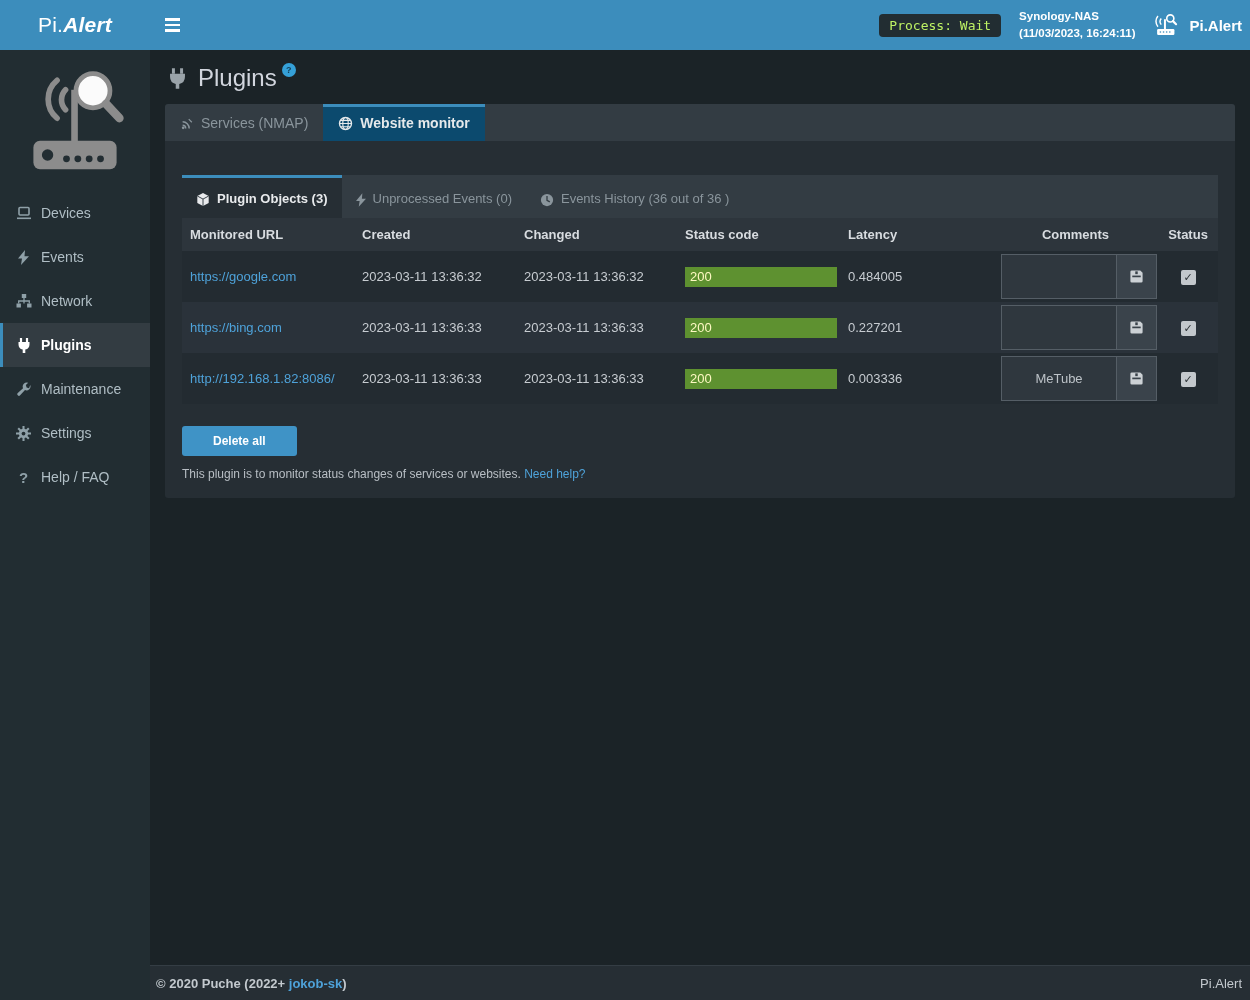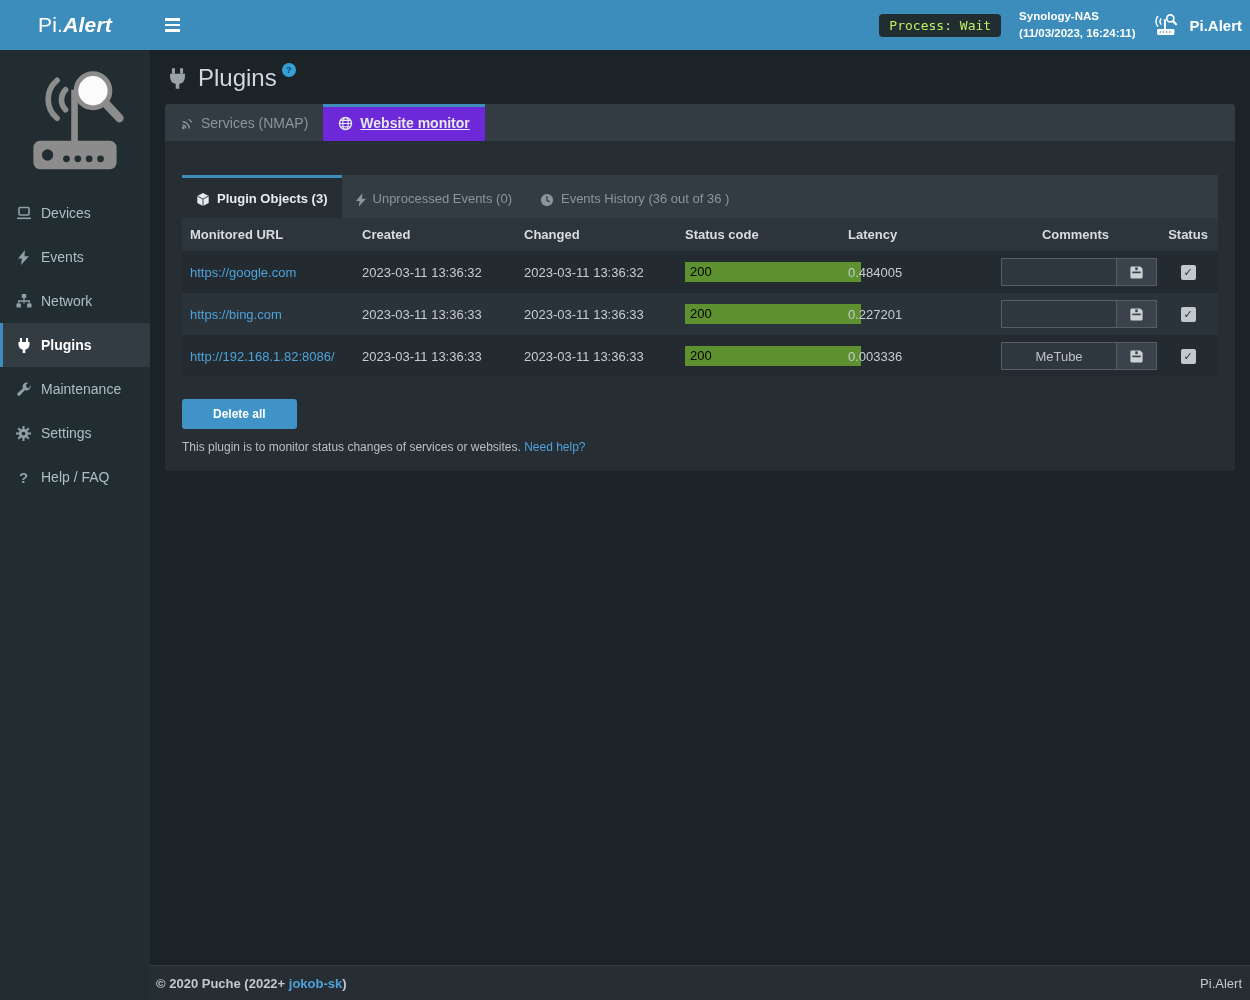--- a/index.html
+++ b/index.html
@@ -36,38 +36,38 @@
   .content { position:absolute; left:150px; top:50px; right:0; bottom:35px; background:#1b2327; padding:12px 15px 0; }
   .page-title { display:flex; align-items:flex-start; gap:11px; color:#d2d6de; margin:3px 0 13px 3px; }
   .page-title .t { font-size:24px; font-weight:400; line-height:1.1; }
   .page-title .ico { color:#9aa3a9; margin-top:3px; }
   .help-badge { width:14px; height:14px; border-radius:50%; background:#35a0d8; color:#123f5a;
     font-size:9px; font-weight:700; display:flex; align-items:center; justify-content:center; margin:-2px 0 0 -6px; cursor:pointer; }
   
   .outer-tabs { display:flex; background:#333c43; border-radius:3px 3px 0 0; }
   .otab { display:flex; align-items:center; gap:7px; padding:8px 15px 9px; font-size:14px; color:#8a959c;
     border-top:3px solid transparent; cursor:pointer; line-height:17px; }
-  .otab.active { background:#6d28d9; border-top-color:#3c8dbc; color:#e6e9eb; font-weight:700;text-decoration:underline; }
+  .otab.active { background:#0c4a6e; border-top-color:#3c8dbc; color:#e6e9eb; font-weight:700; }
   .otab .ico { display:flex; }
   .box { background:#262e34; padding:34px 17px 17px; border-radius:0 0 3px 3px; }
   .inner-tabs { display:flex; background:#333c43; }
   .itab { display:flex; align-items:flex-end; gap:7px; padding:12px 14px 11px; font-size:13px; color:#8a959c;
     border-top:3px solid transparent; cursor:pointer; line-height:17px; }
   .itab.active { background:#262e34; border-top-color:#3c8dbc; color:#e8eaec; font-weight:700; }
   
   table { width:1036px; border-collapse:collapse; font-size:13px; table-layout:fixed; }
   thead th { background:#2d353c; color:#d8dce0; font-weight:700; text-align:left; padding:8px; height:33px; }
   thead th.c { text-align:center; }
   tbody tr:nth-child(odd) { background:#232b31; }
   tbody tr:nth-child(even) { background:#2a323a; }
   tbody td { padding:3px 8px; height:42px; vertical-align:middle; color:#c7ccd1; }
   td.c { text-align:center; }
   a { color:#4ea2d9; text-decoration:none; cursor:pointer; }
-  .code-bar { background:#5e9130; color:#000000; width:176px; height:20px; line-height:20px; padding:0 5px; font-size:13px; }
-  .input-group { display:flex; width:156px; height:28px; border:1px solid #555e66; }
+  .code-bar { background:#5e9130; color:#fef9c3; width:152px; height:20px; line-height:20px; padding:0 5px; font-size:13px; }
+  .input-group { display:flex; width:156px; height:45px; border:1px solid #555e66; }
   .input-group input { flex:1; min-width:0; background:#2f373e; border:none; outline:none; color:#bcc2c7;
     font-size:13px; text-align:center; font-family:"Liberation Sans", sans-serif; }
   .save-btn { width:40px; background:#3a434b; border:none; border-left:1px solid #555e66; color:#ccd1d5;
     display:flex; align-items:center; justify-content:center; cursor:pointer; }
   .checkbox { width:15px; height:15px; background:#c3c8cc; border-radius:2px; display:inline-flex;
     align-items:center; justify-content:center; color:#2b3135; font-size:11px; font-weight:700; cursor:pointer; }
   
   .delete-btn { margin-top:22px; background:#3f93c6; color:#fff; border:none; border-radius:3px;
     padding:8px 31px; font-size:12px; font-weight:600; cursor:pointer; display:block; }
   .plugin-desc { margin-top:11px; font-size:12px; color:#b9bfc5; }

